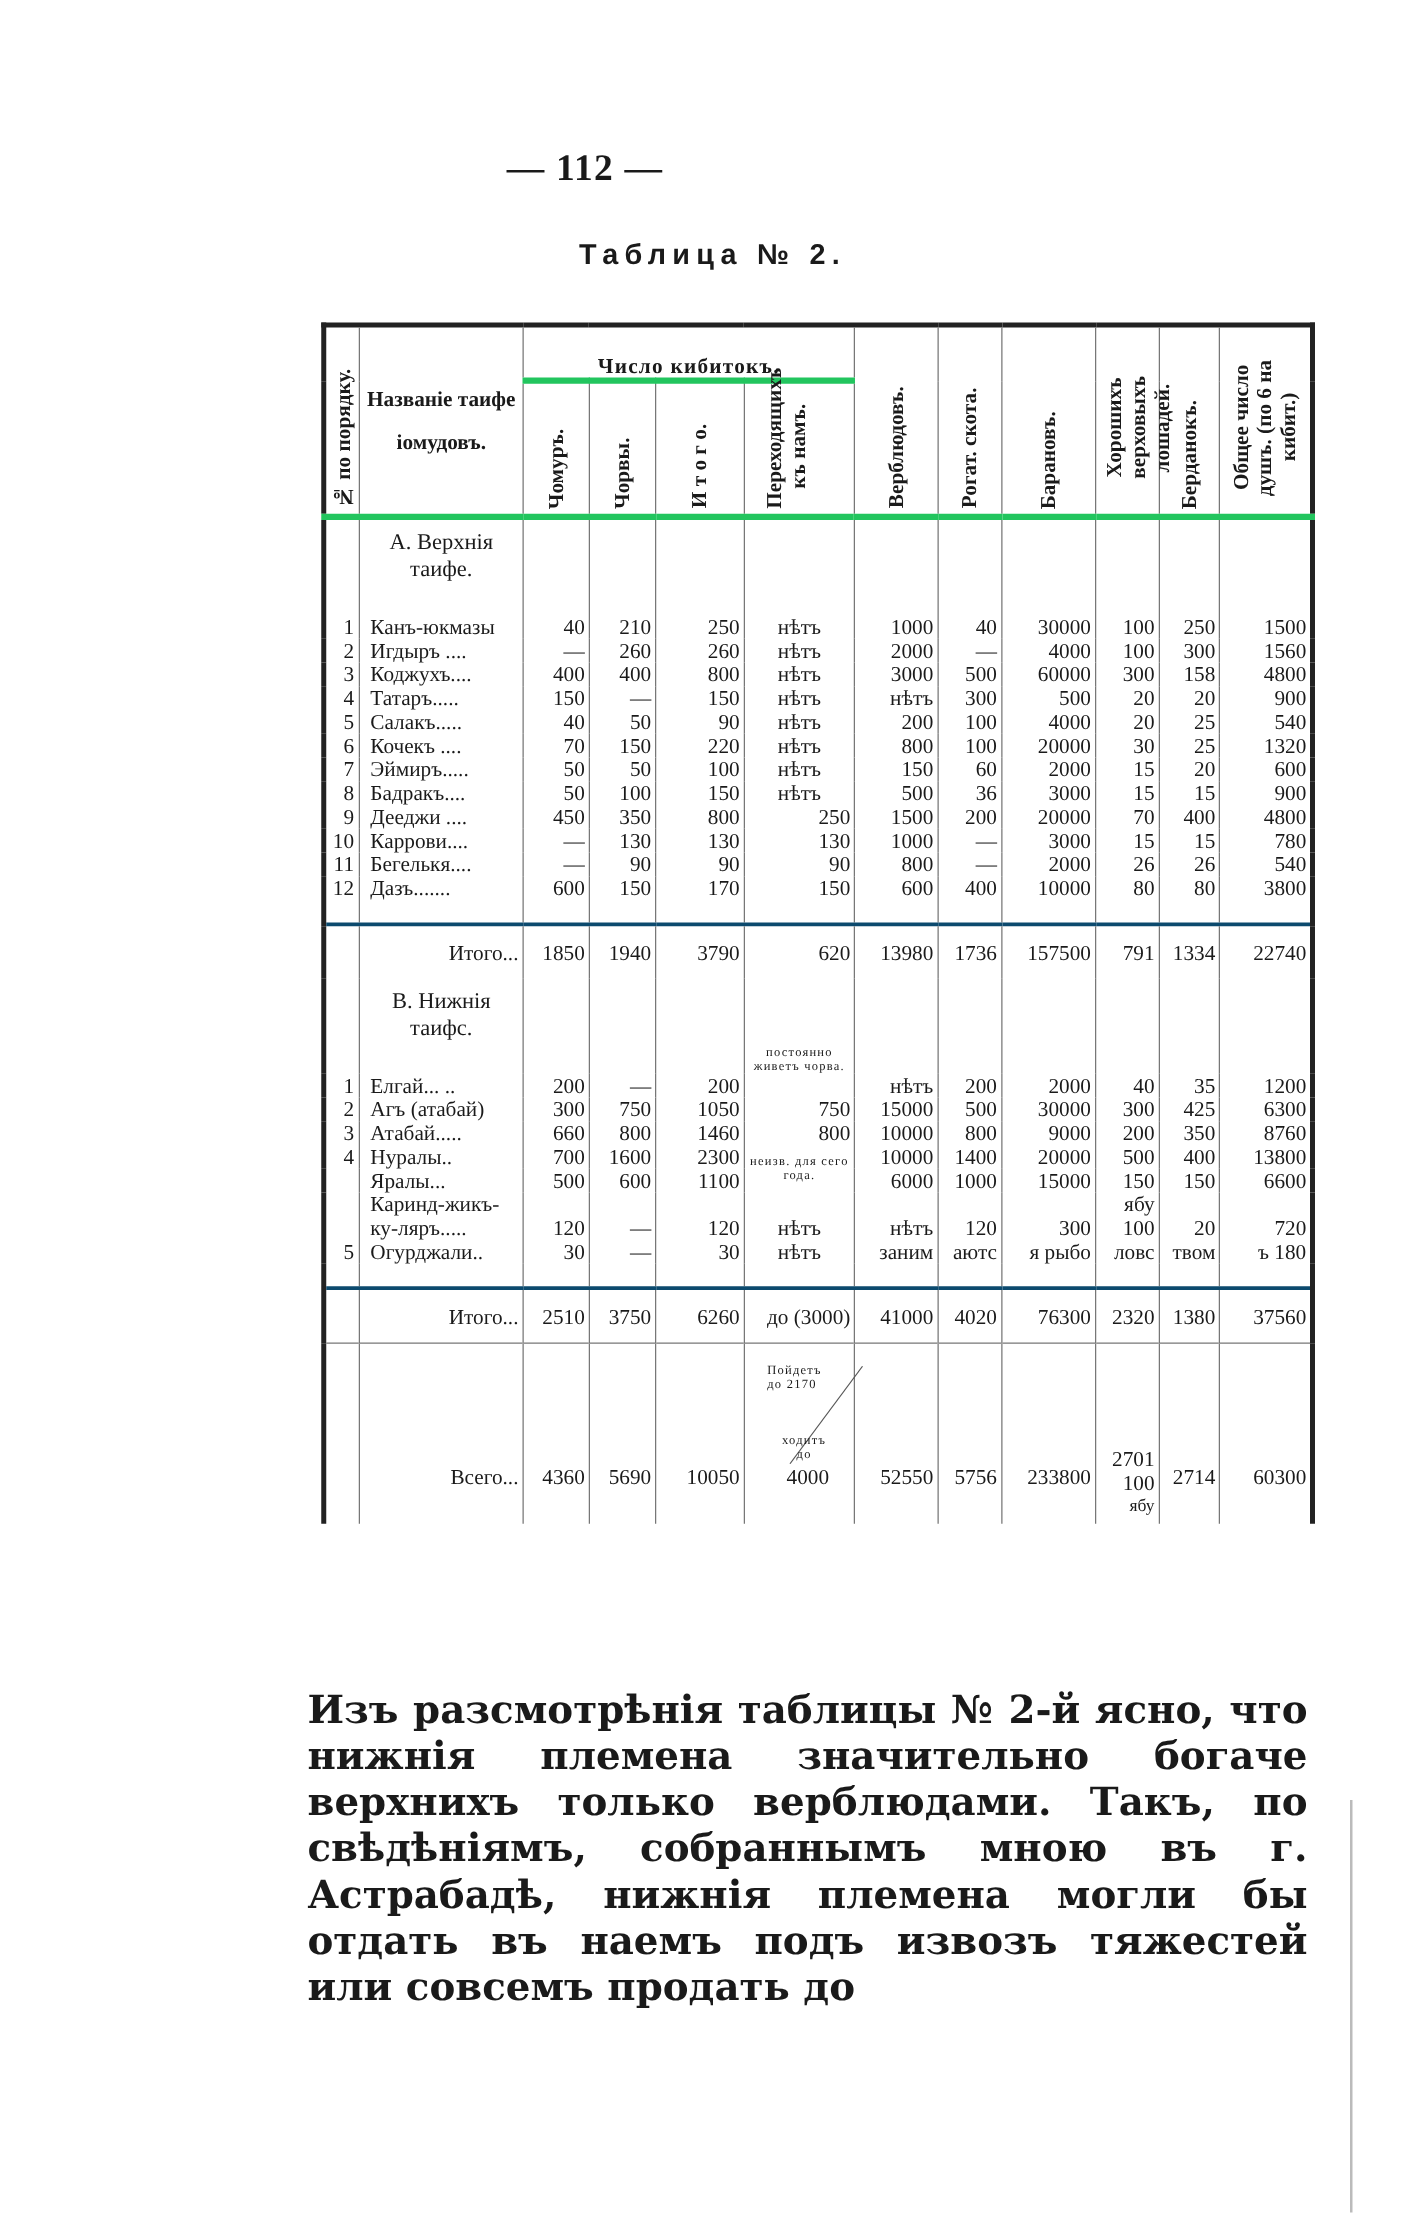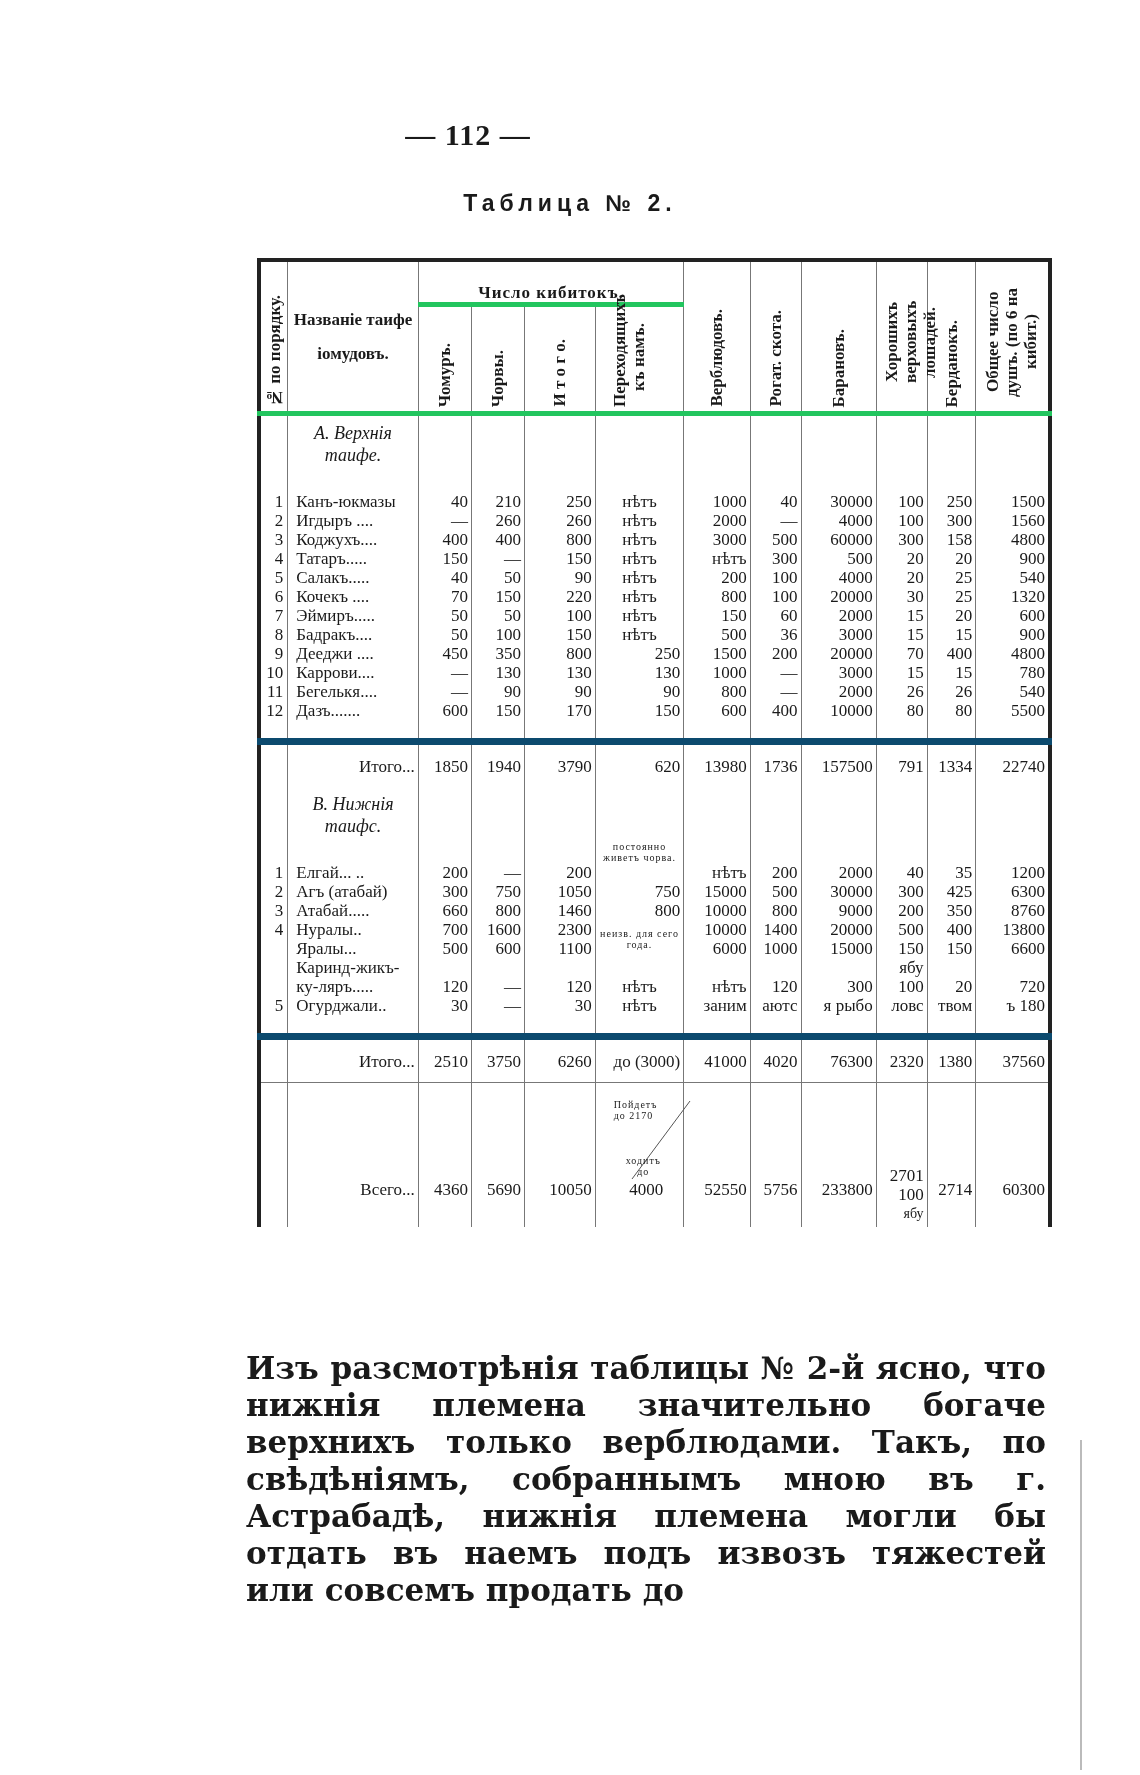--- a/index.html
+++ b/index.html
@@ -20,22 +20,22 @@
   .vert { writing-mode: vertical-rl; transform: rotate(180deg); display: inline-block;
           text-align: center; font-size: 17px; line-height: 19px; white-space: nowrap; }
   .hdr-tall { height: 140px; }
   .group-hdr { height: 40px; font-size: 17px; letter-spacing: 1px; }
   .name-hdr { font-size: 17px; text-align: center; vertical-align: middle !important; line-height: 34px; }
   td.num { text-align: right; }
   td.idx { text-align: right; padding-right: 4px; }
   td.name { text-align: left; padding-left: 8px; white-space: nowrap; }
   td.ctr { text-align: center; }
   .section-row td { height: 70px; vertical-align: top; }
-  .section-title { font-style: italic; font-size: 18px; text-align: center; line-height: 22px; padding-top: 6px; }
-  .total-row td { height: 42px; vertical-align: middle; border-top: 7px solid #0c4a6e; }
+  .section-title { font-size: 18px; text-align: center; line-height: 22px; padding-top: 6px; }
+  .total-row td { height: 42px; vertical-align: middle; border-top: 3px solid #0c4a6e; }
   .spacer-row td { height: 18px; }
   .small { font-size: 10px; line-height: 11px; letter-spacing: 1px; }
   .vsego-row td { height: 112px; vertical-align: bottom; padding-bottom: 28px; border-top: 1px solid #777; }
   .vsego-row td.last { padding-bottom: 8px; margin-top: 40px; }
   .diag { position: relative; height: 100px; }
   .diag-top { position: absolute; left: 2px; top: 0; text-align: left; }
   .diag-bot { position: absolute; right: 4px; bottom: 22px; text-align: center; }
   .diag-val { position: absolute; right: 4px; bottom: 0; }
   .diag svg { position: absolute; left: 0; top: 0; }
   .paragraph { position: absolute; left: 246px; top: 1350px; width: 800px; font-size: 31px;
@@ -258,21 +258,21 @@
           <td class="name">Дазъ.......</td>
           <td class="num">600</td>
           <td class="num">150</td>
           <td class="num">170</td>
           <td class="num">150</td>
           <td class="num">600</td>
           <td class="num">400</td>
           <td class="num">10000</td>
           <td class="num">80</td>
           <td class="num">80</td>
-          <td class="num last">5500</td>
+          <td class="num last">3800</td>
         </tr>
       </tbody>
   <tbody>
     <tr class="spacer-row">
           <td class="first"></td>
           <td></td>
           <td></td>
           <td></td>
           <td></td>
           <td></td>

